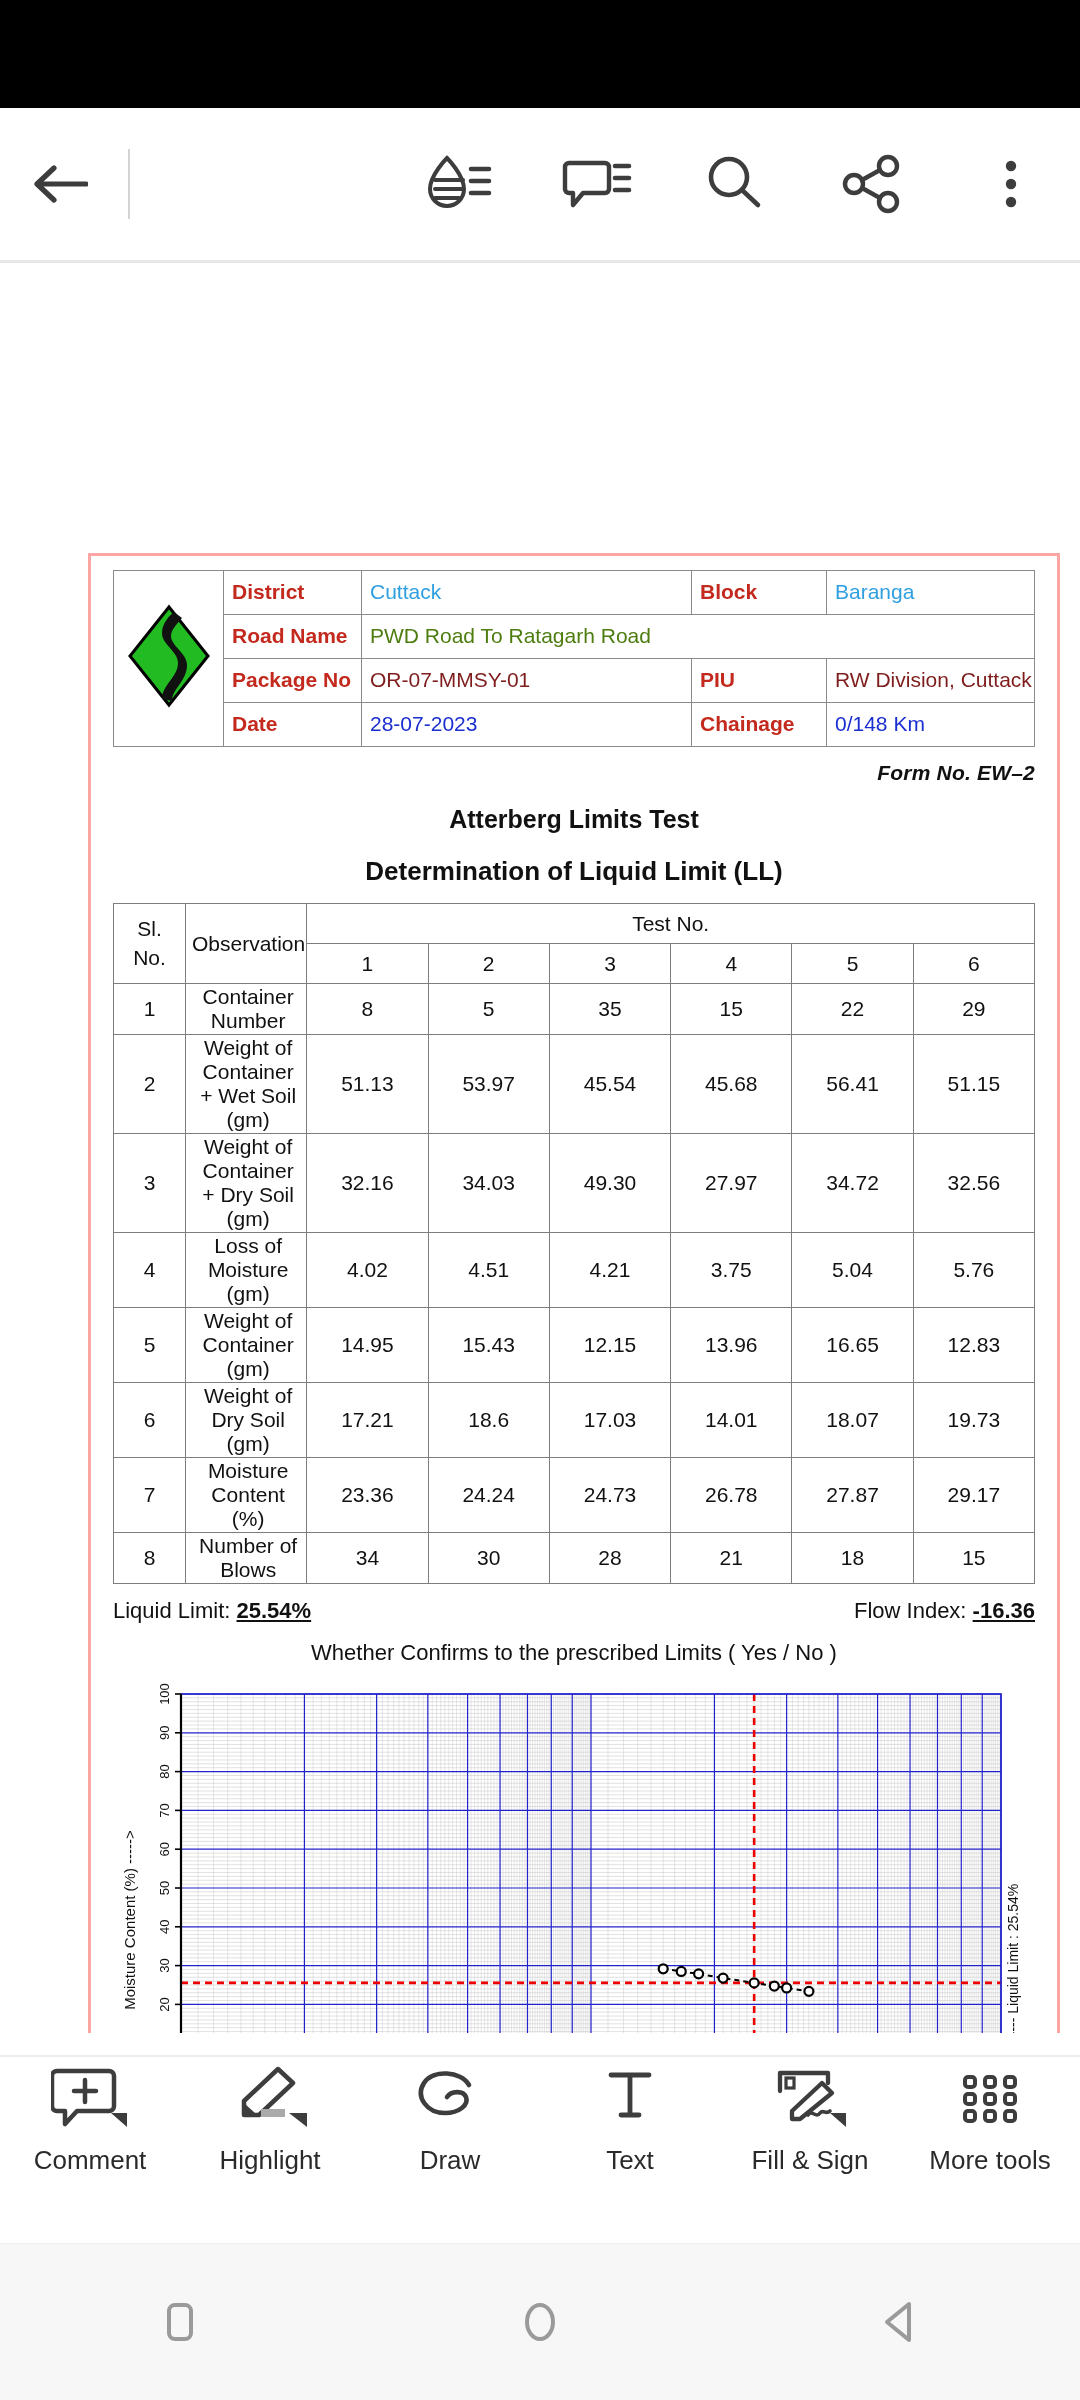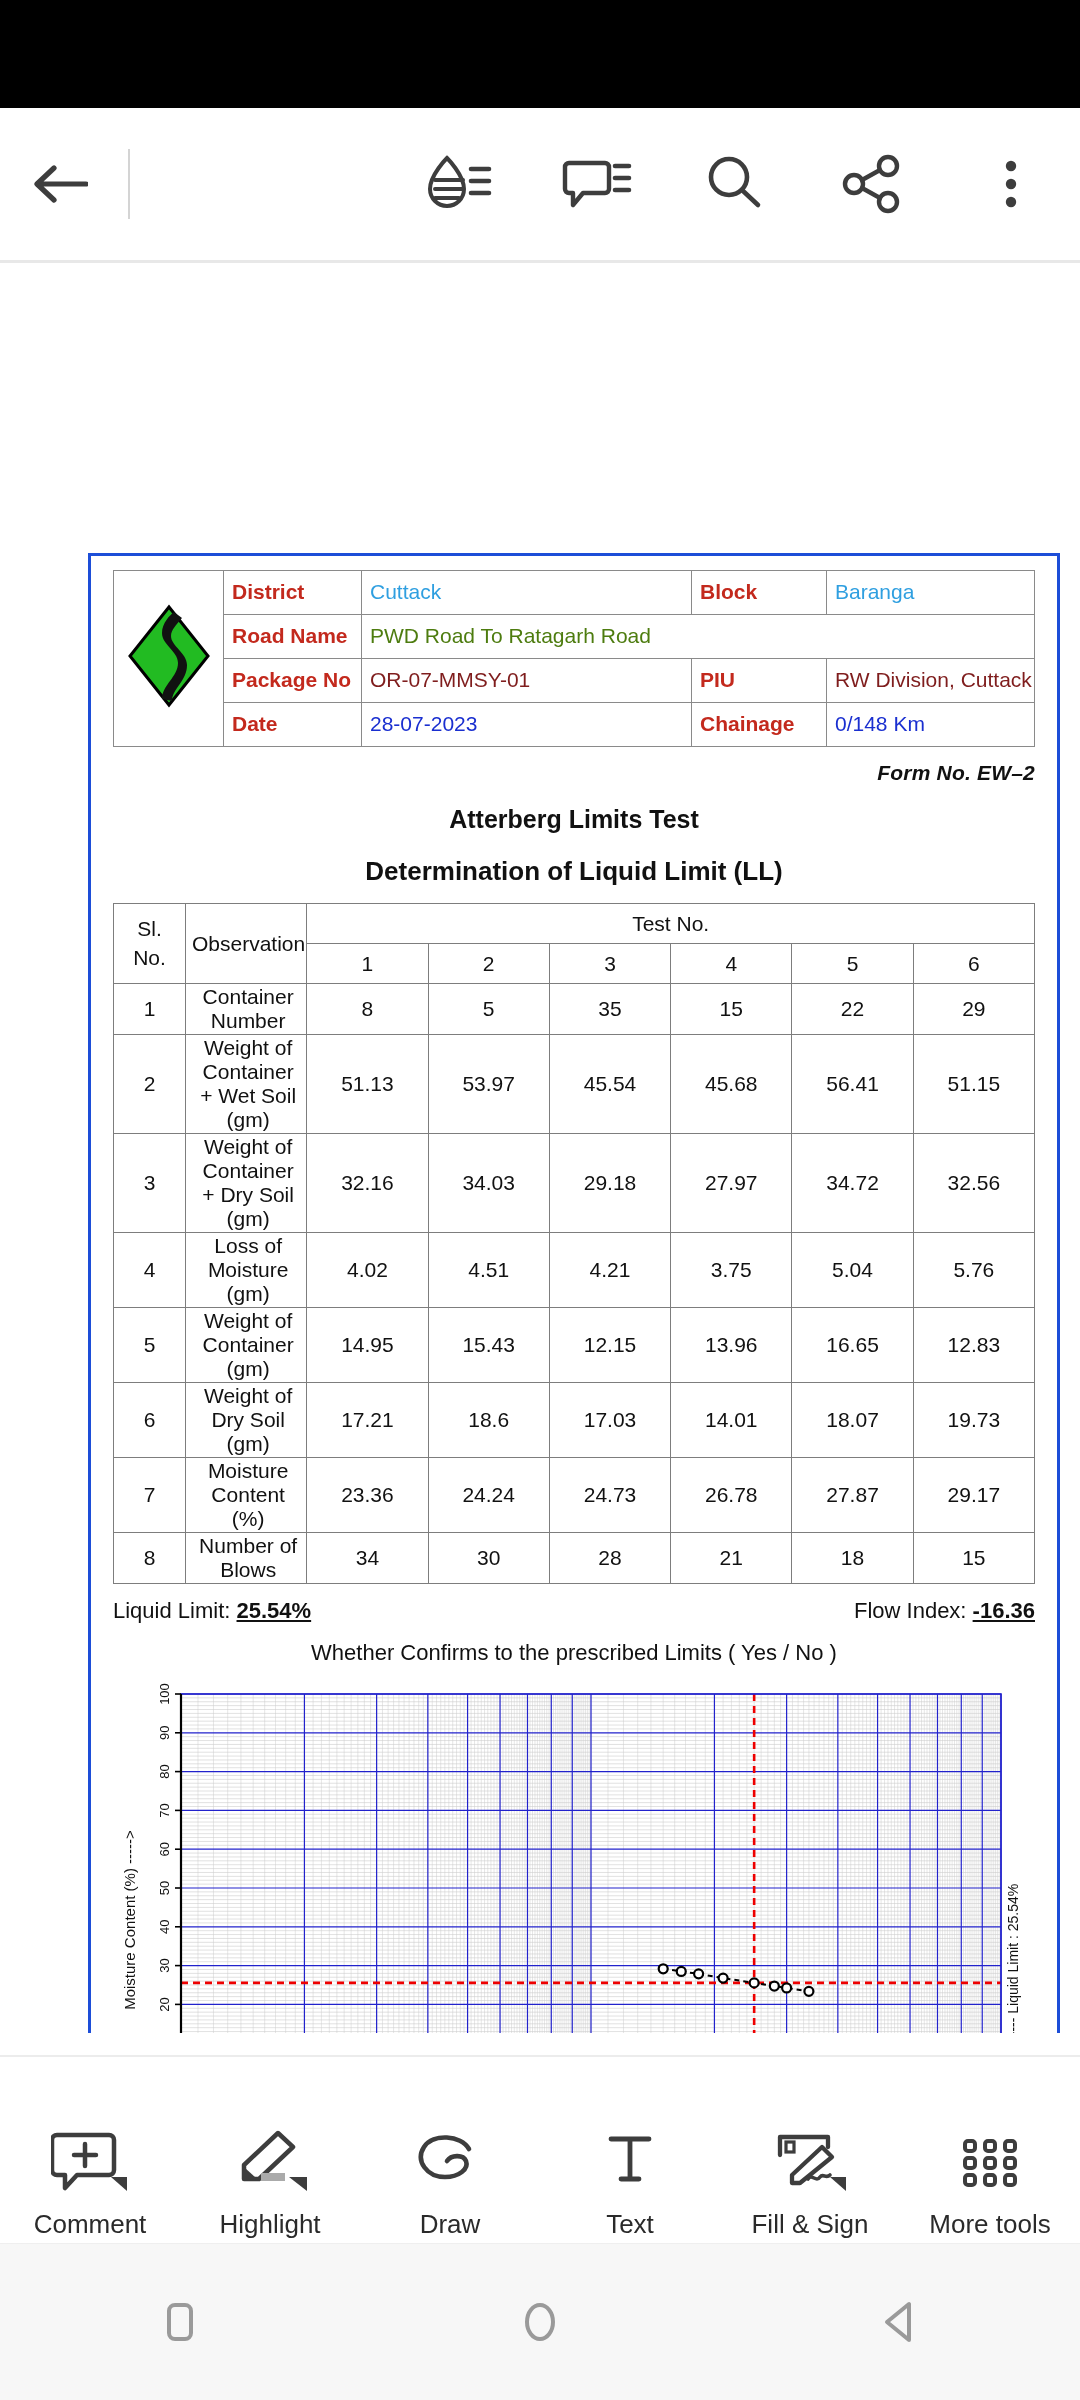--- a/index.html
+++ b/index.html
@@ -36,21 +36,21 @@
 
   
   #doc-area {
     width: 1080px; height: 1770px; background: #ffffff;
     position: relative; overflow: hidden;
   }
   #page-1 {
     position: absolute; left: 88px; top: 290px;
     width: 972px; height: 1500px;
     background: #ffffff;
-    border: 3px solid #1d4ed8;
+    border: 3px solid #fca5a5;
     padding: 14px 22px 10px 22px;
   }
 
   
   table.info {
     border-collapse: collapse; width: 100%;
     table-layout: fixed;
   }
   table.info td {
     border: 1.5px solid #8a8a8a;
@@ -111,21 +111,21 @@
   
   #chart-wrap {
     position: relative; width: 100%; height: 490px; margin-top: 14px;
   }
   #chart-svg { display: block; }
 
   
   #bottom-toolbar {
     position: absolute; left: 0; top: 2055px;
     width: 1080px; height: 185px; background: #ffffff;
-    display: flex; align-items: flex-end; justify-content: space-around;
+    display: flex; align-items: flex-start; justify-content: space-around;
     border-top: 2px solid #ececec;
   }
   .tool-item {
     display: flex; flex-direction: column; align-items: center;
     width: 172px;
   }
   .tool-item .glyph { height: 72px; display: flex; align-items: flex-end; justify-content: center; }
   .tool-item .tlabel {
     margin-top: 16px; font-size: 26px; color: #2a2a2a;
     font-family: "Liberation Sans", sans-serif;
@@ -275,21 +275,21 @@
         <td class="c-val">45.54</td>
         <td class="c-val">45.68</td>
         <td class="c-val">56.41</td>
         <td class="c-val">51.15</td>
       </tr>
       <tr>
         <td class="c-sl">3</td>
         <td class="c-obs">Weight of Container + Dry Soil (gm)</td>
         <td class="c-val">32.16</td>
         <td class="c-val">34.03</td>
-        <td class="c-val">29.18</td>
+        <td class="c-val">49.30</td>
         <td class="c-val">27.97</td>
         <td class="c-val">34.72</td>
         <td class="c-val">32.56</td>
       </tr>
       <tr>
         <td class="c-sl">4</td>
         <td class="c-obs">Loss of Moisture (gm)</td>
         <td class="c-val">4.02</td>
         <td class="c-val">4.51</td>
         <td class="c-val">4.21</td>

